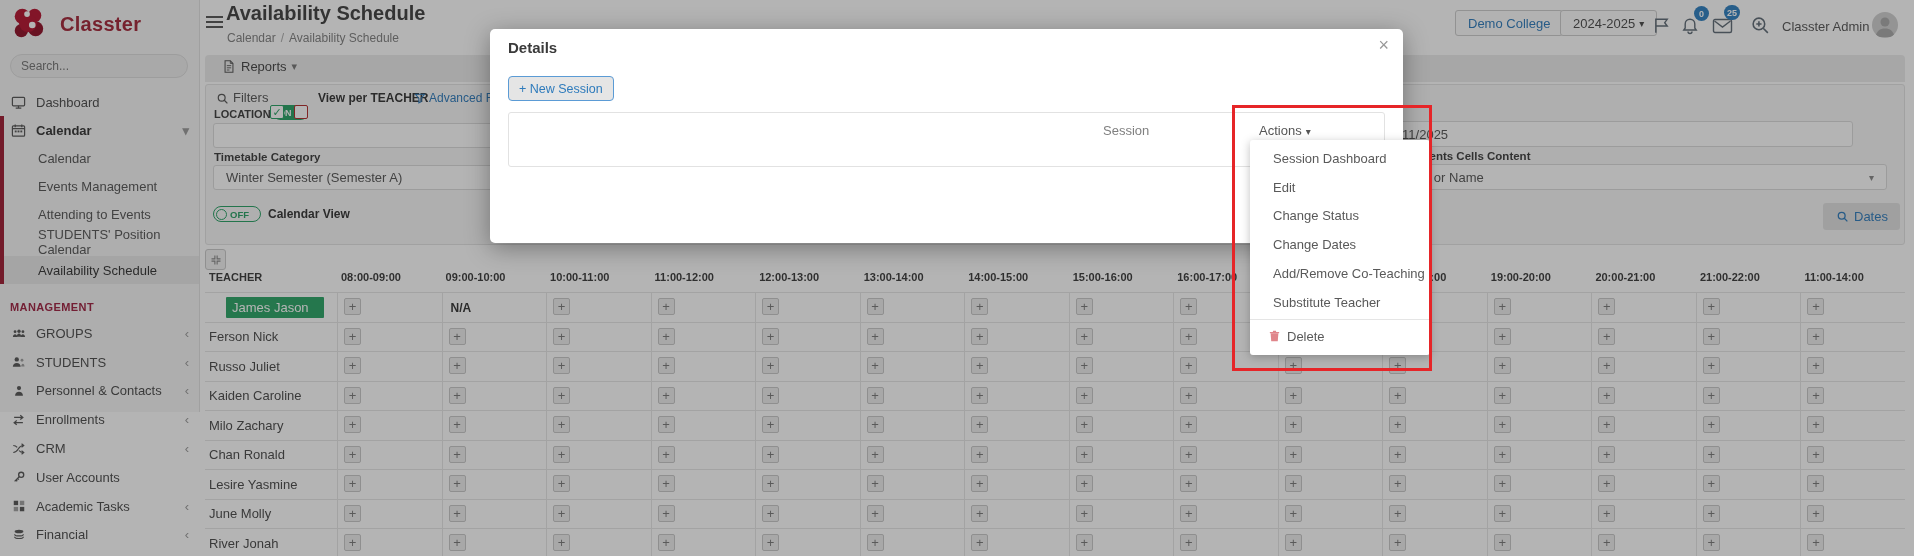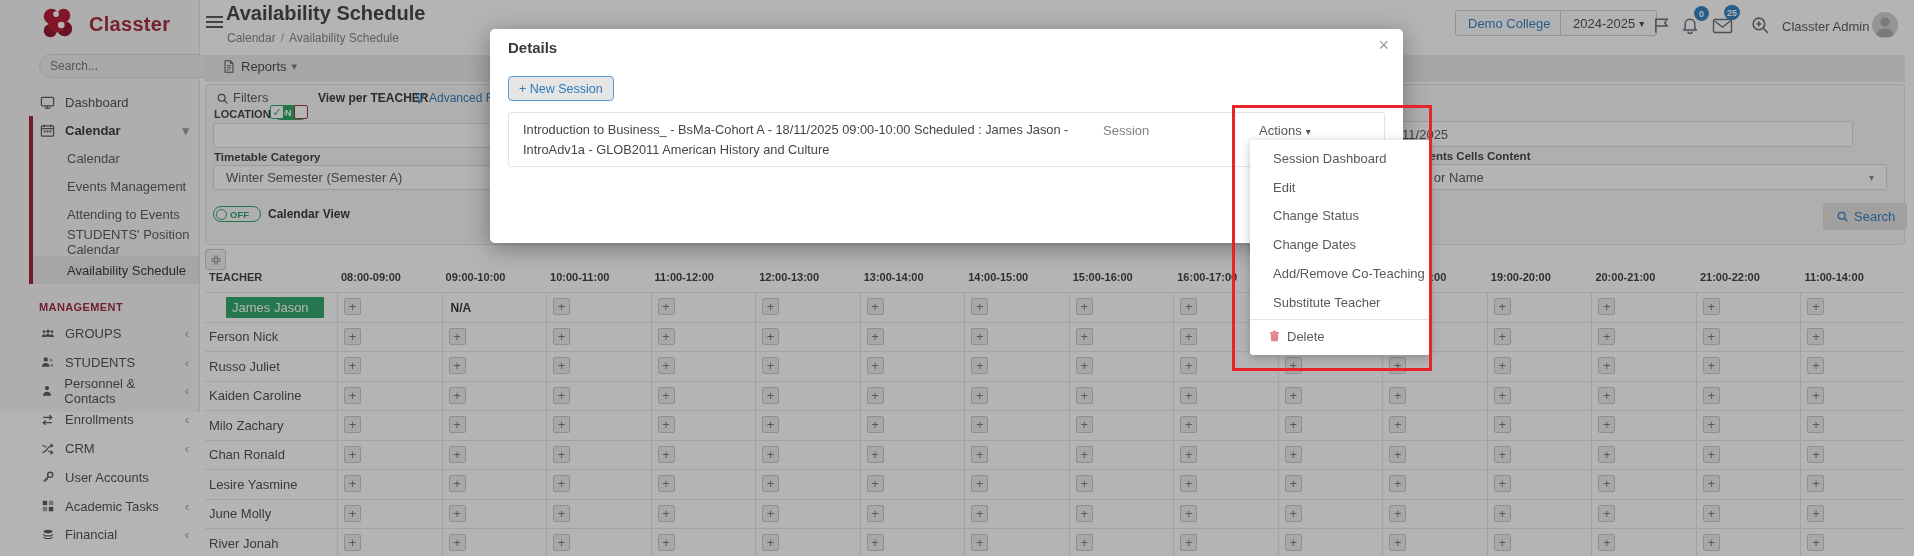--- a/index.html
+++ b/index.html
@@ -3,21 +3,21 @@
 <meta charset="utf-8">
 <style>
   html,body{margin:0;padding:0;background:#9a9a9a;}
   #app{position:relative;width:1914px;height:556px;overflow:hidden;background:#fff;
        font-family:"Liberation Sans",sans-serif;color:#444;}
   .abs{position:absolute;}
   .icn{display:inline-flex;align-items:center;justify-content:center;}
   .icn svg{display:block;}
 
   
-  .sidebar{position:absolute;left:0;top:0;width:200px;height:412px;background:#f7f7f7;border-right:1px solid #e2e2e2;box-sizing:border-box;padding-left:29px;}
+  .sidebar{position:absolute;left:0;top:0;width:200px;height:412px;background:#f7f7f7;border-right:1px solid #e2e2e2;box-sizing:border-box;}
   .logo-row{display:flex;align-items:center;height:48px;padding-left:8px;}
   .logo-mark{width:40px;height:40px;}
   .logo-text{font-size:20px;font-weight:bold;color:#a32638;margin-left:12px;letter-spacing:.3px;}
   .side-search{margin:6px 10px 10px 10px;}
   .side-search input{width:178px;height:24px;box-sizing:border-box;border:1px solid #ddd;border-radius:12px;
       background:#efefef;padding:0 10px;font-size:12px;color:#777;font-family:inherit;outline:none;}
   .nav-row{display:flex;align-items:center;height:28px;padding:0 10px;font-size:13px;color:#4b4b4b;cursor:pointer;}
   .nav-row .icn{width:17px;margin-right:9px;color:#555;}
   .nav-row .chev{margin-left:auto;color:#9a9a9a;font-size:13px;}
   .cal-group{border-left:4px solid #9e1b32;}
@@ -358,21 +358,21 @@
       <span>Number or Name</span>
         <span class="sel-caret">▾</span>
     </div>
     <div class="search-btn">
       <span class="icn">
         <svg width="13" height="13" viewBox="0 0 16 16">
             <circle cx="7" cy="7" r="4.2" fill="none" stroke="currentColor" stroke-width="1.6"></circle>
             <path d="M10.2 10.2L14 14" stroke="currentColor" stroke-width="1.6"></path>
           </svg>
       </span>
-      <span>Search</span>
+      <span>Dates</span>
     </div>
   </div>
 
   <div class="sched">
     <div class="expand-btn">
       <svg width="12" height="12" viewBox="0 0 16 16">
           <path d="M6.5 2v4.5H2M9.5 14V9.5H14M2 9.5h4.5V14M14 6.5H9.5V2" fill="none" stroke="currentColor" stroke-width="1.5"></path>
         </svg>
     </div>
     <div class="t-head" id="table-head">
@@ -831,21 +831,20 @@
       </div>
   </div>
 
   <div class="dim"></div>
 
   <div class="modal">
     <div class="modal-title">Details</div>
     <div class="modal-close">×</div>
     <div class="new-session">+ New Session</div>
     <div class="sess-row">
-      <div class="sess-title">Introduction to Business_ - BsMa-Cohort A - 18/11/2025 09:00-10:00 Scheduled : James Jason - IntroAdv1a - GLOB2011 American History and Culture</div>
       <div class="sess-type">Session</div>
       <div class="actions-btn">
         <span>Actions</span><span class="caret">▾</span>
       </div>
     </div>
   </div>
 
   <div class="menu" id="actions-menu">
       <div class="menu-item">Session Dashboard</div>
       <div class="menu-item">Edit</div>

